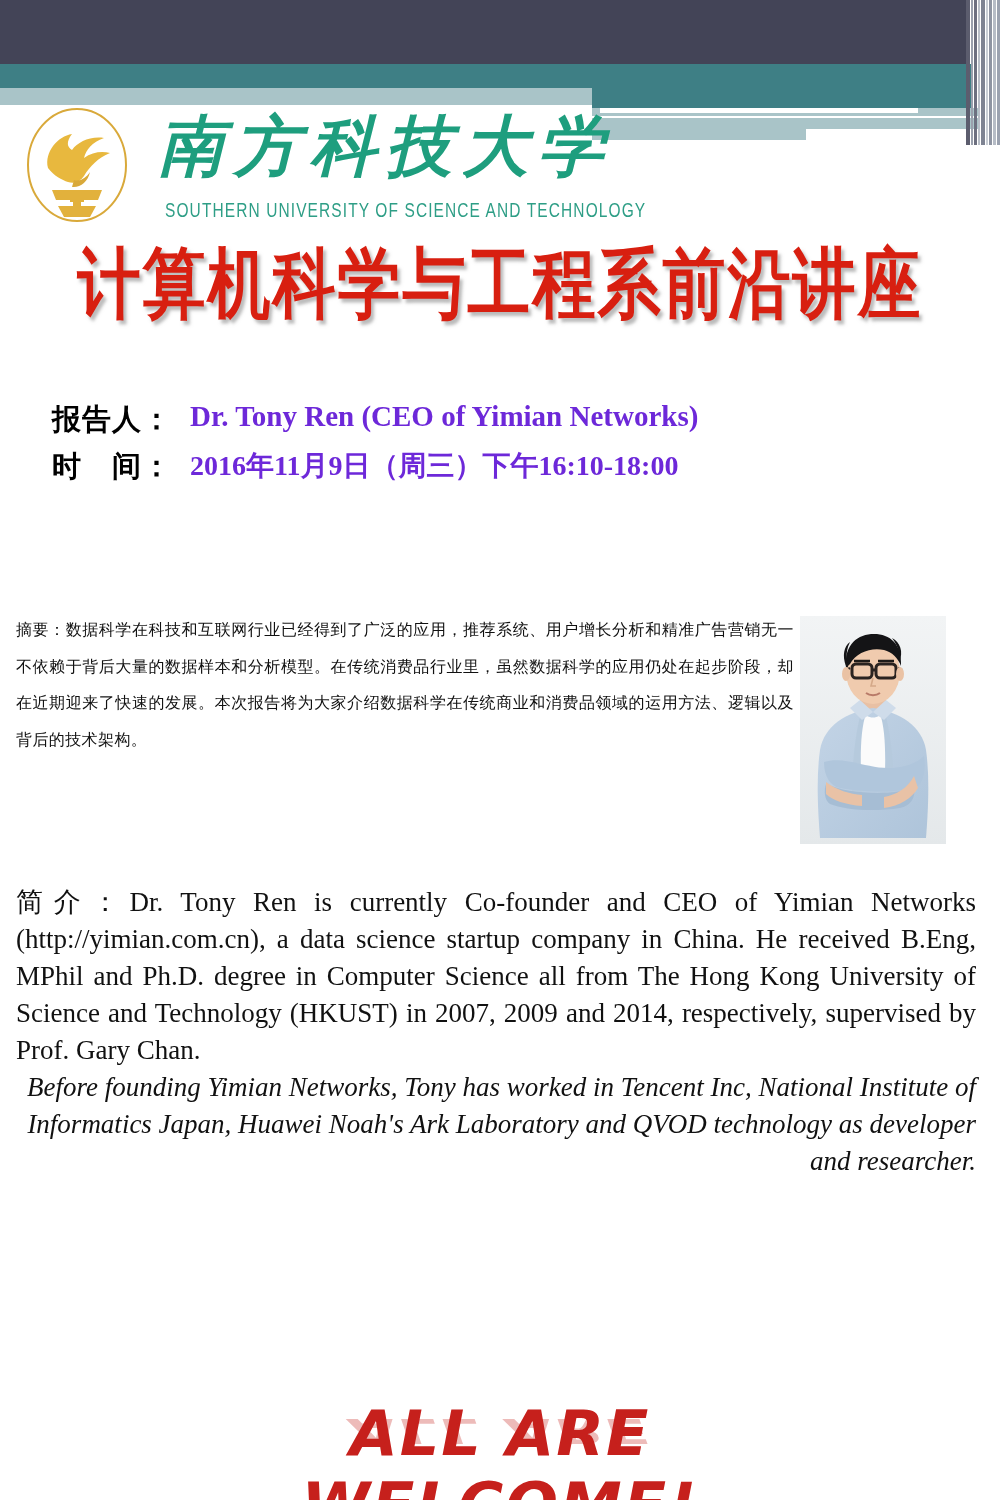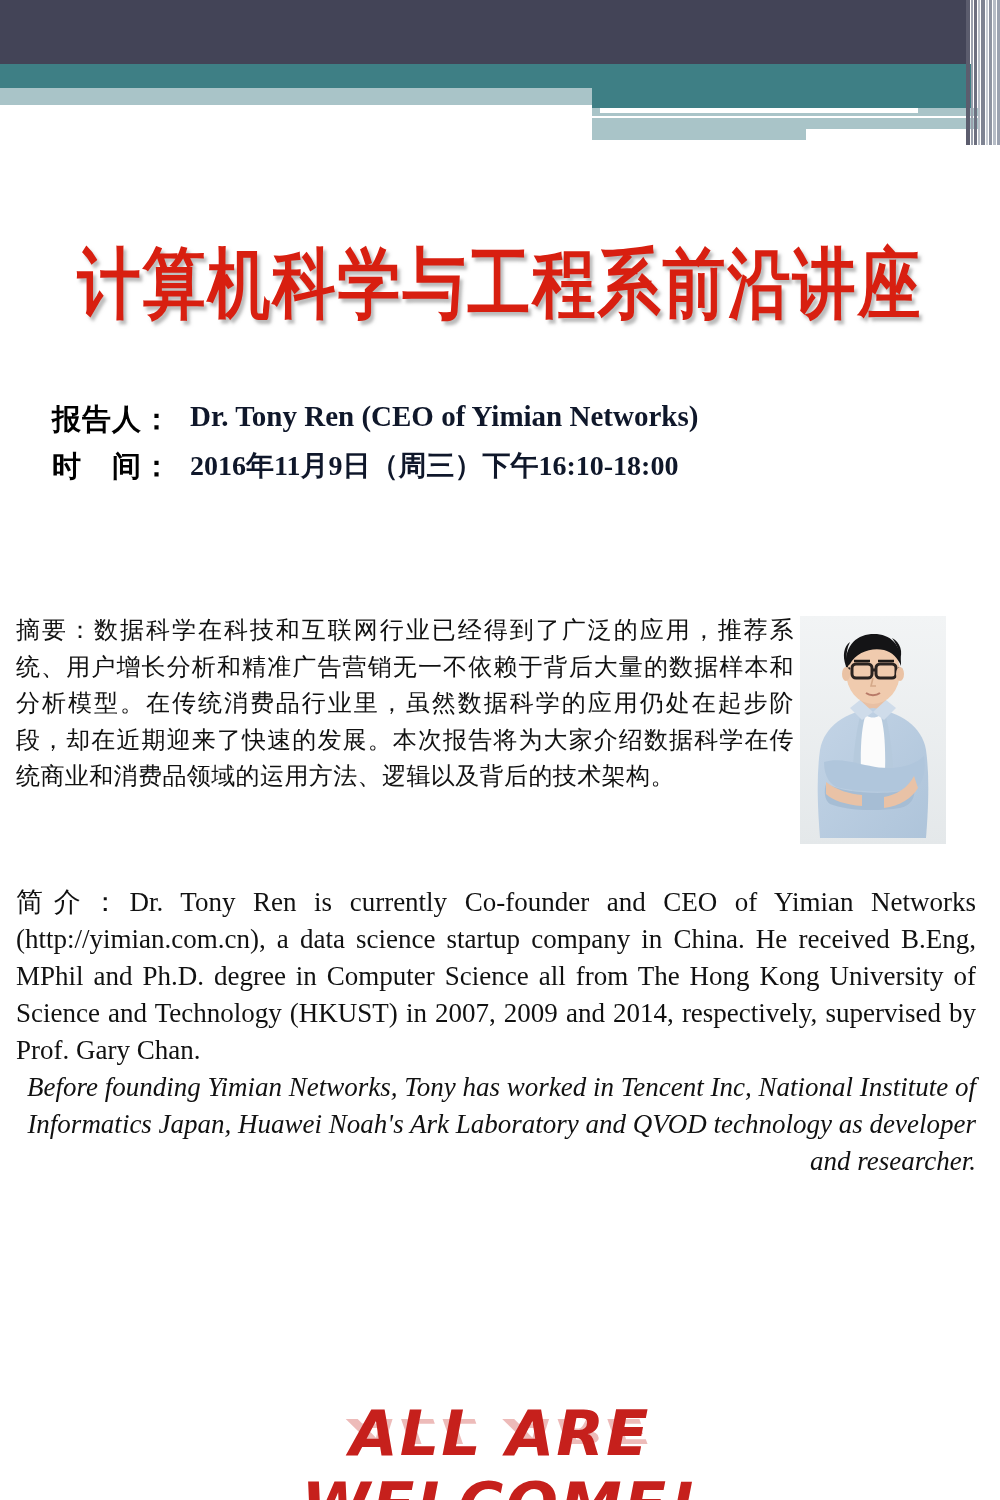--- a/index.html
+++ b/index.html
@@ -206,35 +206,35 @@
     letter-spacing: 1px;
     white-space: nowrap;
   }
   .info-label.spaced {
     letter-spacing: 1px;
   }
   .info-value {
     font-family: "Liberation Serif", serif;
     font-size: 28px;
     font-weight: bold;
-    color: #0f172a;
+    color: #6d28d9;
     white-space: nowrap;
   }
   .info-value.latin {
     font-size: 29px;
   }
 
   
   .abstract {
     position: absolute;
     left: 16px;
     top: 612px;
     width: 778px;
     font-family: "DejaVu Serif", serif;
-    font-size: 24px;
+    font-size: 16px;
     line-height: 36.5px;
     color: #111;
     text-align: justify;
     letter-spacing: 0.4px;
   }
 
   .photo {
     position: absolute;
     left: 800px;
     top: 616px;
@@ -322,20 +322,38 @@
       <div class="vs" style="left:8px;width:3px;background:#6d7080;"></div>
       <div class="vs" style="left:12px;width:2px;background:#b9bfc8;"></div>
       <div class="vs" style="left:15px;width:4px;background:#7e8392;"></div>
       <div class="vs" style="left:20px;width:2px;background:#c9ced5;"></div>
       <div class="vs" style="left:23px;width:3px;background:#8e94a2;"></div>
       <div class="vs" style="left:27px;width:3px;background:#b6bcc6;"></div>
       <div class="vs" style="left:31px;width:3px;background:#9ba2b0;"></div>
     </div>
   </div>
 
+  <div class="logo-wrap">
+    <div class="logo-mark">
+      <svg viewBox="0 0 118 118" width="118" height="118">
+        <ellipse cx="59" cy="59" rx="49" ry="56" fill="none" stroke="#d9a93a" stroke-width="2"></ellipse>
+        <path d="M30 62 C26 46 40 30 54 28 C48 36 49 41 54 44 C60 36 72 30 86 32
+                 C74 36 68 44 66 52 C74 46 84 45 92 47 C80 52 72 60 66 70
+                 C62 76 56 78 50 76 C44 74 36 70 30 62 Z" fill="#e8b83e"></path>
+        <path d="M56 74 C62 76 68 72 72 66 C70 76 62 82 54 81 Z" fill="#d9a93a"></path>
+        <path d="M34 84 L84 84 L80 94 L66 94 L66 110 L52 110 L52 94 L38 94 Z" fill="#e2b13c"></path>
+        <path d="M38 96 L80 96 L72 110 L46 110 Z" fill="#ffffff"></path>
+        <path d="M36 84 L82 84 L79 92 L39 92 Z" fill="#e2b13c"></path>
+        <rect x="55" y="84" width="8" height="26" fill="#e2b13c"></rect>
+        <path d="M40 100 L78 100 L72 111 L46 111 Z" fill="#e2b13c"></path>
+      </svg>
+    </div>
+    <div class="logo-cn">南方科技大学</div>
+    <div class="logo-en">SOUTHERN UNIVERSITY OF SCIENCE AND TECHNOLOGY</div>
+  </div>
 
   <div class="main-title">计算机科学与工程系前沿讲座</div>
 
   <div class="info">
     <div class="info-row">
       <div class="info-label">报告人：</div>
       <div class="info-value latin">Dr. Tony Ren (CEO of Yimian Networks)</div>
     </div>
     <div class="info-row">
       <div class="info-label spaced">时　间：</div>

